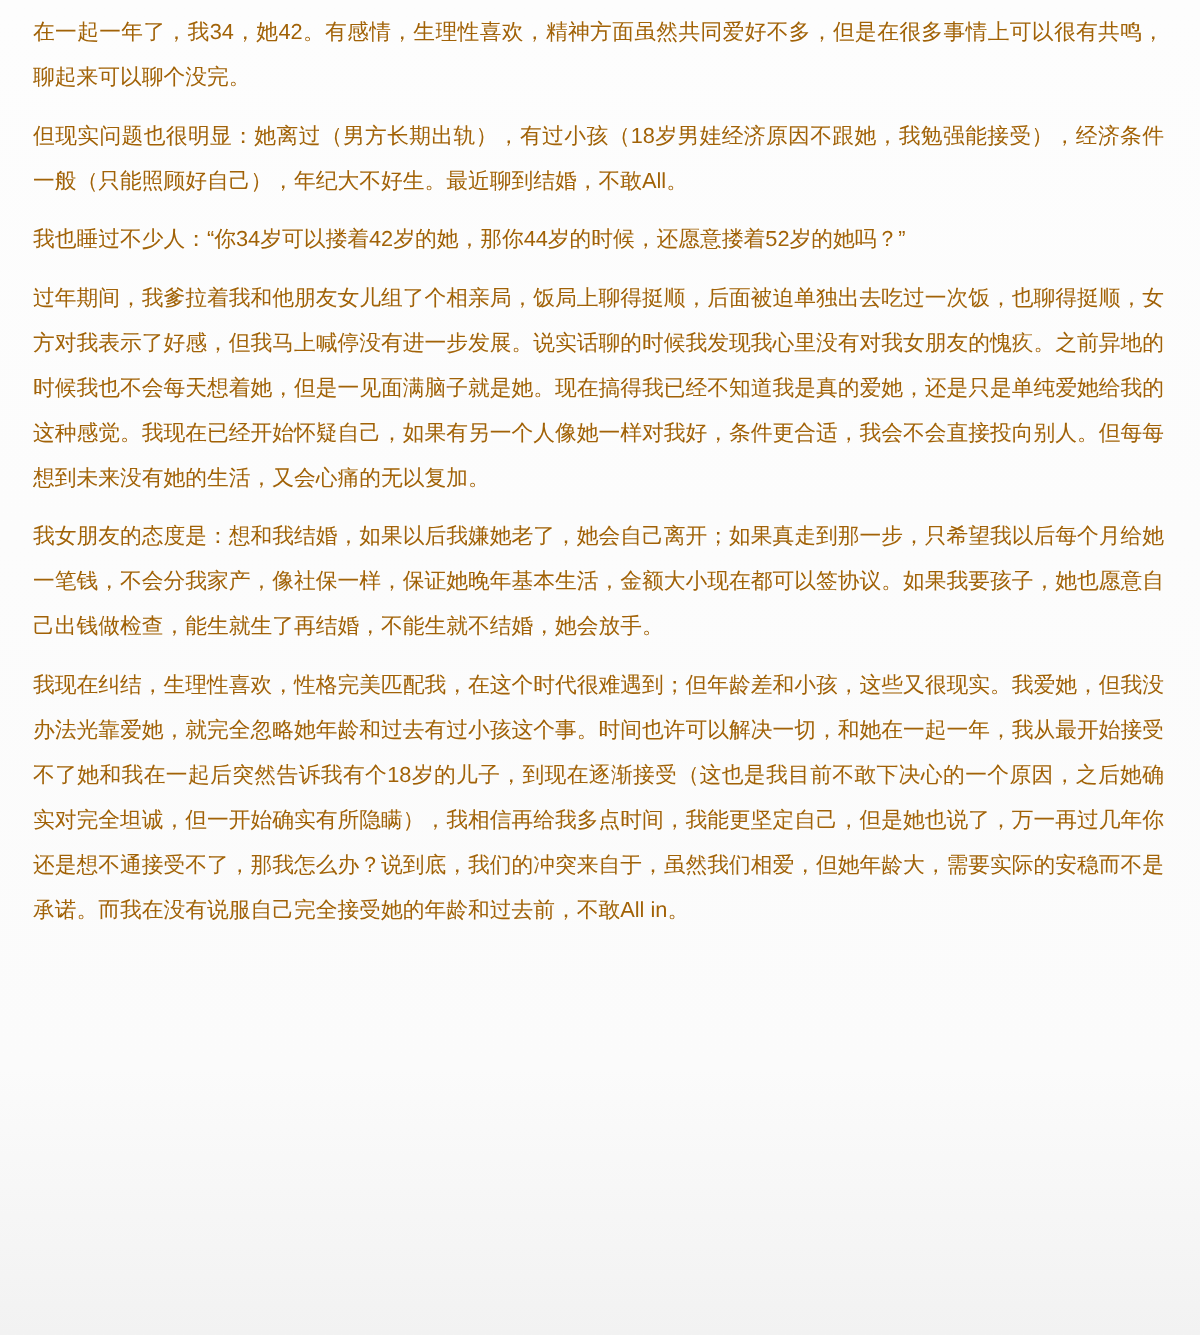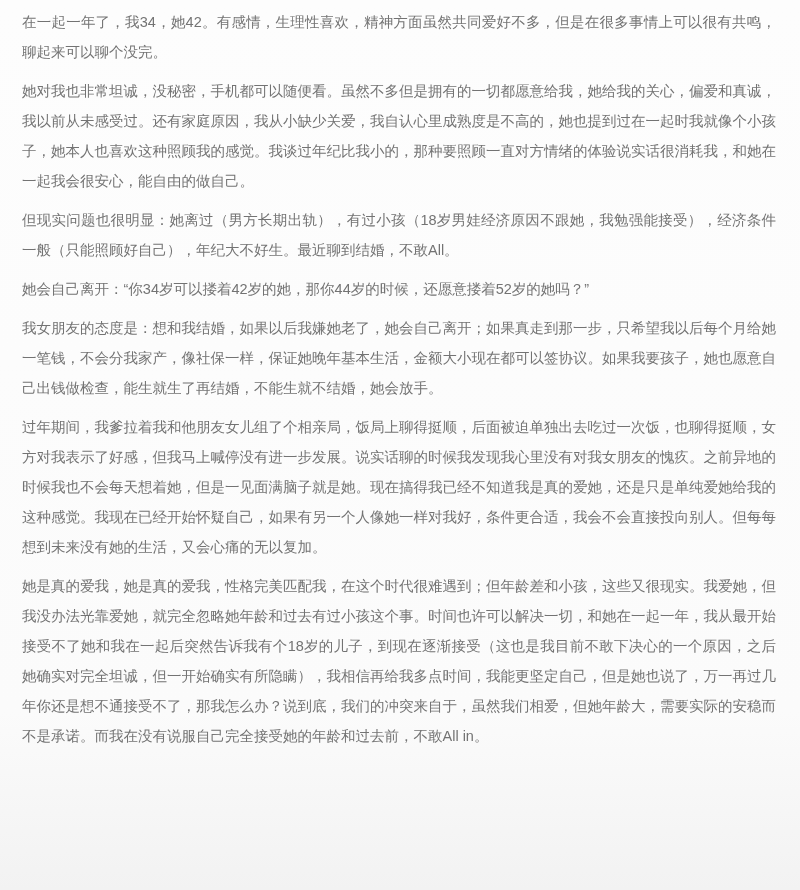--- a/index.html
+++ b/index.html
@@ -10,35 +10,34 @@
     width: 800px;
     height: 890px;
     overflow: hidden;
     background: linear-gradient(180deg, #fdfdfd 0%, #fbfbfb 80%, #f2f2f2 100%);
     font-family: "Liberation Sans", "DejaVu Sans", sans-serif;
   }
   .post-body {
     box-sizing: border-box;
     width: 800px;
     padding: 7px 24px 0 22px;
-    color: #737373;
+    color: #a16207;
     font-size: 14.5px;
     line-height: 30px;
     text-align: justify;
     font-weight: 400;
   }
   .post-body p {
     margin: 0 0 9px 0;
     word-break: break-all;
   }
 </style>
 </head>
 <body>
 
 <div class="post-body">
   <p>在一起一年了，我34，她42。有感情，生理性喜欢，精神方面虽然共同爱好不多，但是在很多事情上可以很有共鸣，聊起来可以聊个没完。</p>
-  <p>她对我也非常坦诚，没秘密，手机都可以随便看。虽然不多但是拥有的一切都愿意给我，她给我的关心，偏爱和真诚，我以前从未感受过。还有家庭原因，我从小缺少关爱，我自认心里成熟度是不高的，她也提到过在一起时我就像个小孩子，她本人也喜欢这种照顾我的感觉。我谈过年纪比我小的，那种要照顾一直对方情绪的体验说实话很消耗我，和她在一起我会很安心，能自由的做自己。</p>
   <p>但现实问题也很明显：她离过（男方长期出轨），有过小孩（18岁男娃经济原因不跟她，我勉强能接受），经济条件一般（只能照顾好自己），年纪大不好生。最近聊到结婚，不敢All。</p>
-  <p>她会自己离开：“你34岁可以搂着42岁的她，那你44岁的时候，还愿意搂着52岁的她吗？”</p>
+  <p>我也睡过不少人：“你34岁可以搂着42岁的她，那你44岁的时候，还愿意搂着52岁的她吗？”</p>
+  <p>过年期间，我爹拉着我和他朋友女儿组了个相亲局，饭局上聊得挺顺，后面被迫单独出去吃过一次饭，也聊得挺顺，女方对我表示了好感，但我马上喊停没有进一步发展。说实话聊的时候我发现我心里没有对我女朋友的愧疚。之前异地的时候我也不会每天想着她，但是一见面满脑子就是她。现在搞得我已经不知道我是真的爱她，还是只是单纯爱她给我的这种感觉。我现在已经开始怀疑自己，如果有另一个人像她一样对我好，条件更合适，我会不会直接投向别人。但每每想到未来没有她的生活，又会心痛的无以复加。</p>
   <p>我女朋友的态度是：想和我结婚，如果以后我嫌她老了，她会自己离开；如果真走到那一步，只希望我以后每个月给她一笔钱，不会分我家产，像社保一样，保证她晚年基本生活，金额大小现在都可以签协议。如果我要孩子，她也愿意自己出钱做检查，能生就生了再结婚，不能生就不结婚，她会放手。</p>
-  <p>过年期间，我爹拉着我和他朋友女儿组了个相亲局，饭局上聊得挺顺，后面被迫单独出去吃过一次饭，也聊得挺顺，女方对我表示了好感，但我马上喊停没有进一步发展。说实话聊的时候我发现我心里没有对我女朋友的愧疚。之前异地的时候我也不会每天想着她，但是一见面满脑子就是她。现在搞得我已经不知道我是真的爱她，还是只是单纯爱她给我的这种感觉。我现在已经开始怀疑自己，如果有另一个人像她一样对我好，条件更合适，我会不会直接投向别人。但每每想到未来没有她的生活，又会心痛的无以复加。</p>
-  <p>她是真的爱我，她是真的爱我，性格完美匹配我，在这个时代很难遇到；但年龄差和小孩，这些又很现实。我爱她，但我没办法光靠爱她，就完全忽略她年龄和过去有过小孩这个事。时间也许可以解决一切，和她在一起一年，我从最开始接受不了她和我在一起后突然告诉我有个18岁的儿子，到现在逐渐接受（这也是我目前不敢下决心的一个原因，之后她确实对完全坦诚，但一开始确实有所隐瞒），我相信再给我多点时间，我能更坚定自己，但是她也说了，万一再过几年你还是想不通接受不了，那我怎么办？说到底，我们的冲突来自于，虽然我们相爱，但她年龄大，需要实际的安稳而不是承诺。而我在没有说服自己完全接受她的年龄和过去前，不敢All in。</p>
+  <p>我现在纠结，生理性喜欢，性格完美匹配我，在这个时代很难遇到；但年龄差和小孩，这些又很现实。我爱她，但我没办法光靠爱她，就完全忽略她年龄和过去有过小孩这个事。时间也许可以解决一切，和她在一起一年，我从最开始接受不了她和我在一起后突然告诉我有个18岁的儿子，到现在逐渐接受（这也是我目前不敢下决心的一个原因，之后她确实对完全坦诚，但一开始确实有所隐瞒），我相信再给我多点时间，我能更坚定自己，但是她也说了，万一再过几年你还是想不通接受不了，那我怎么办？说到底，我们的冲突来自于，虽然我们相爱，但她年龄大，需要实际的安稳而不是承诺。而我在没有说服自己完全接受她的年龄和过去前，不敢All in。</p>
 </div>
 
 </body></html>

